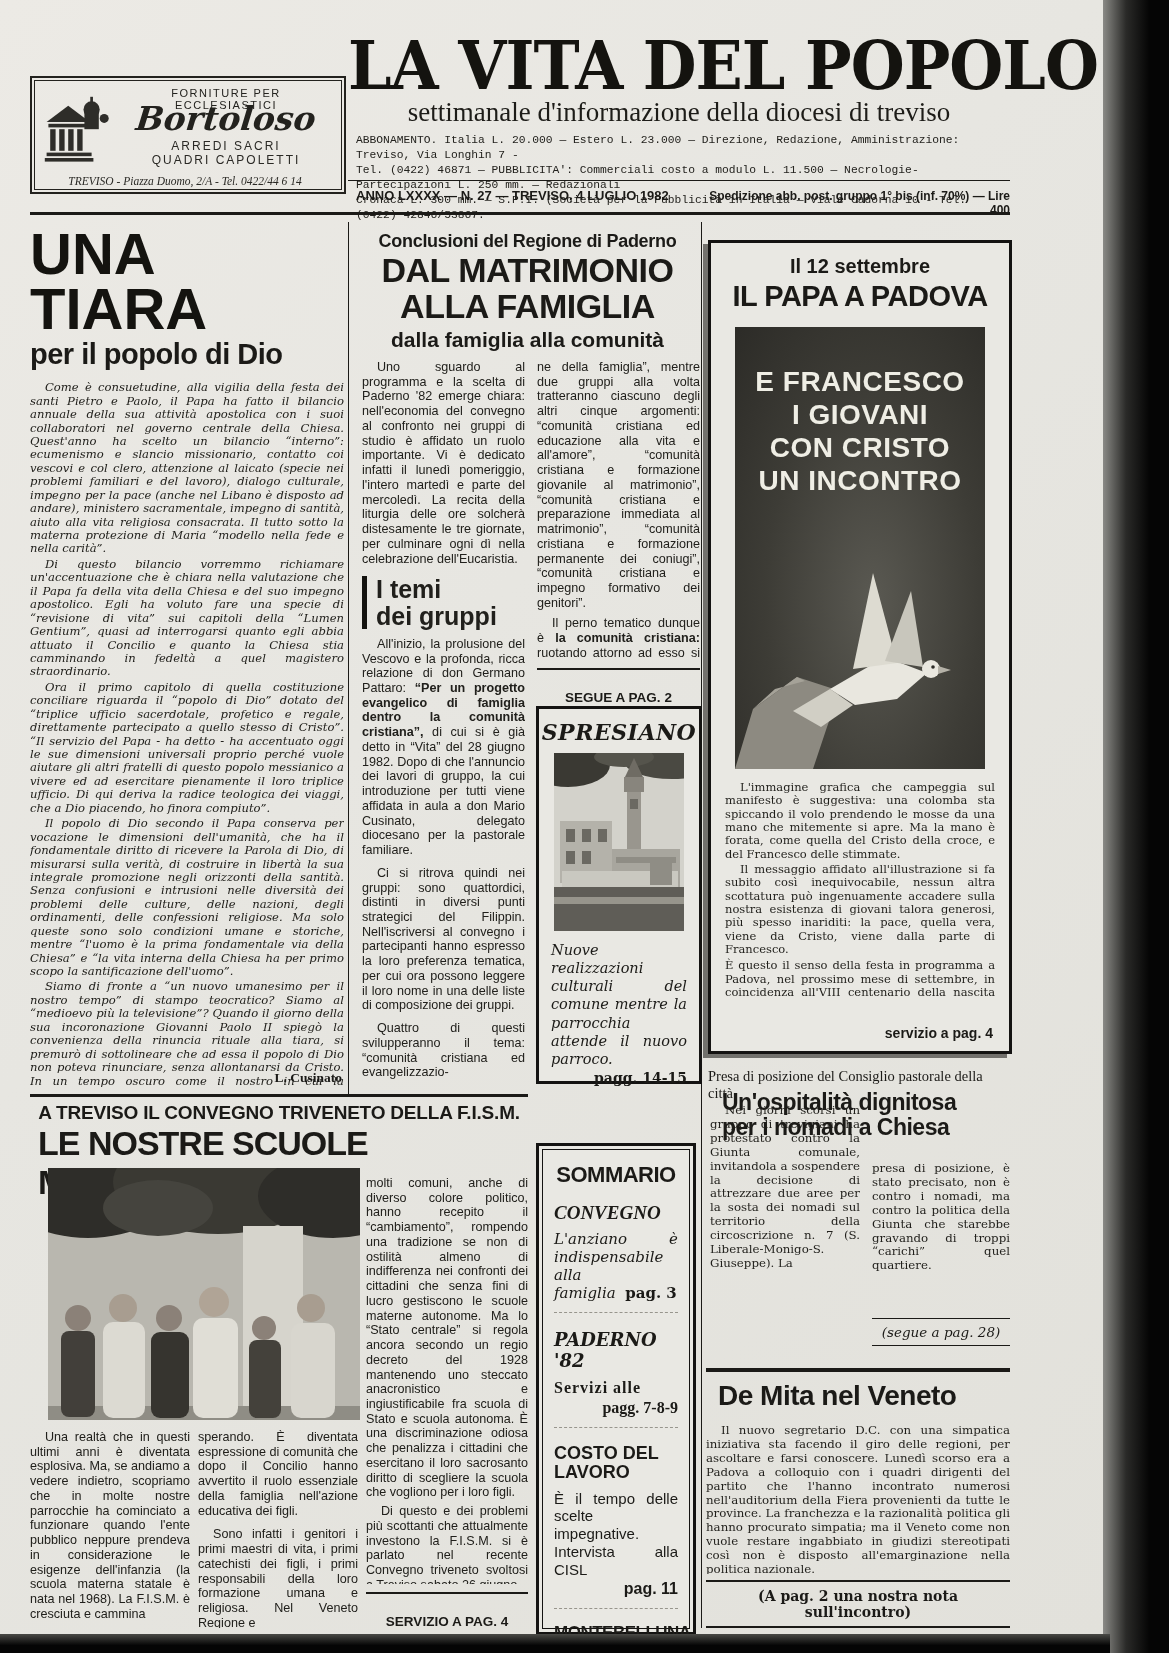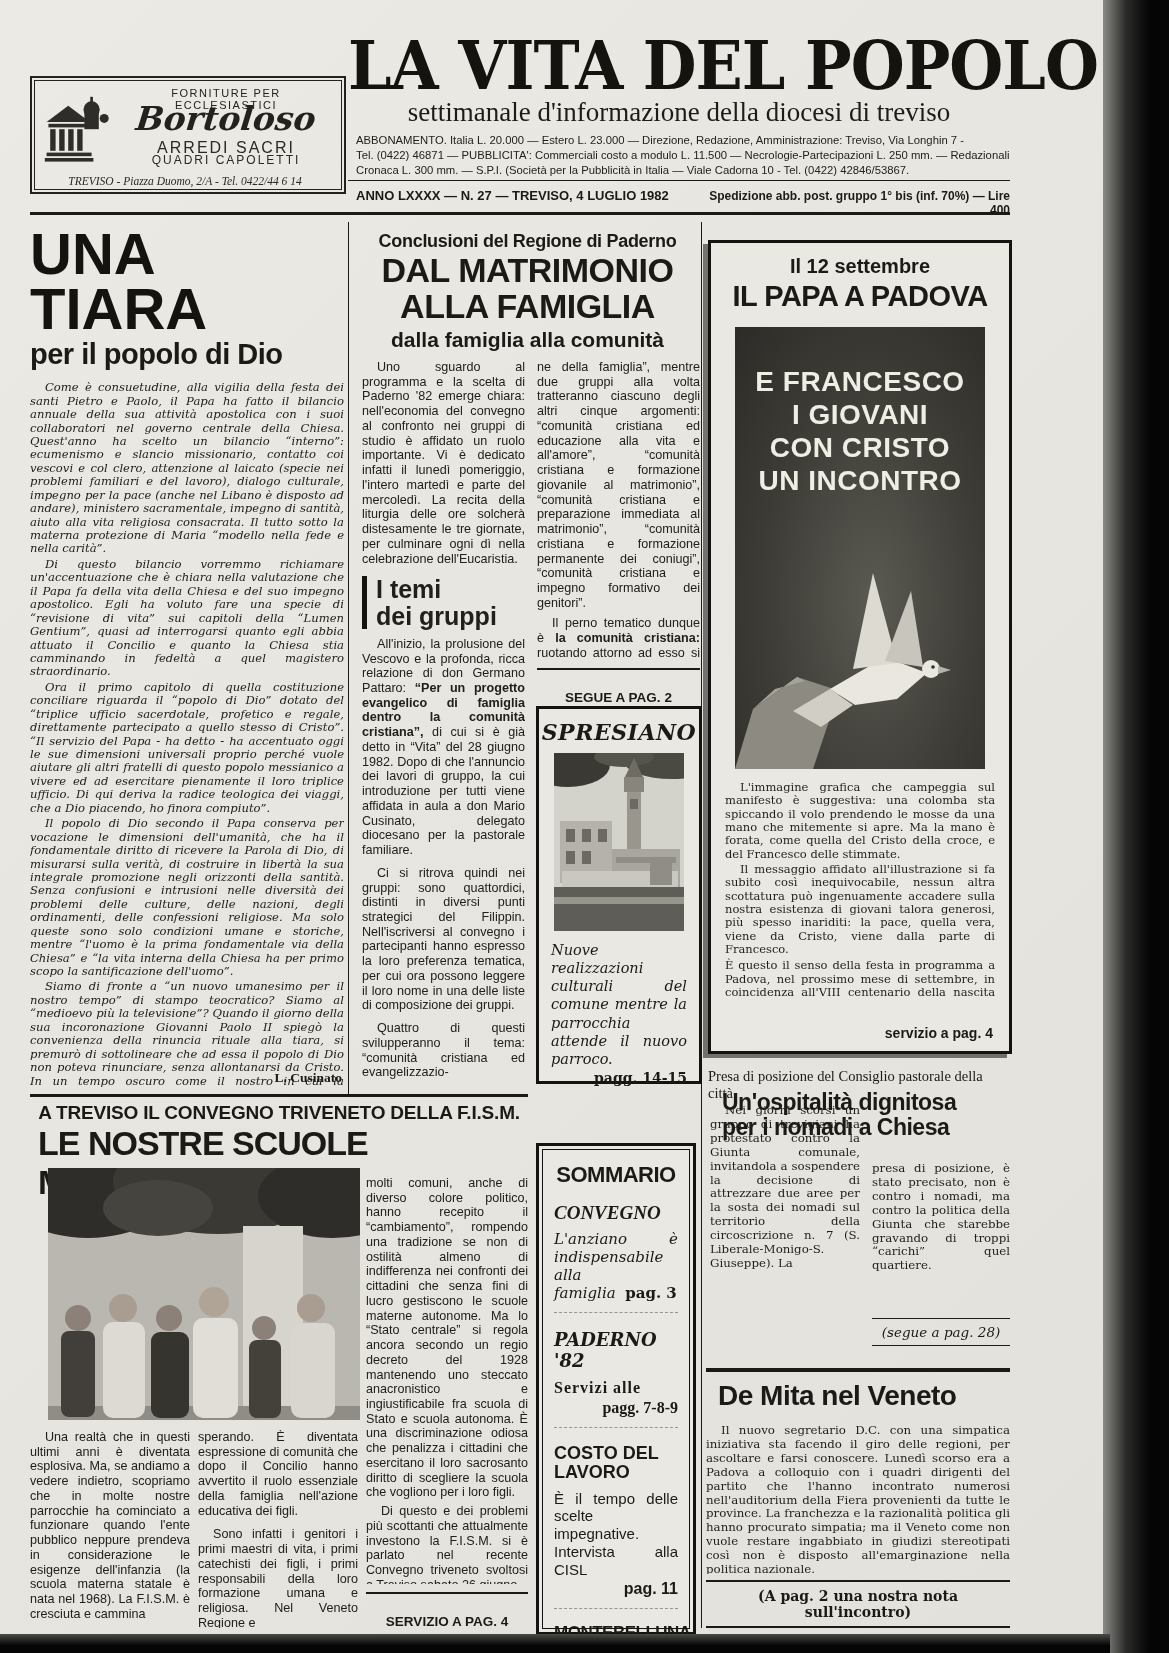--- a/index.html
+++ b/index.html
@@ -19,21 +19,21 @@
   .i{font-style:italic;}
   .ctr{text-align:center;}
   .just{text-align:justify;}
   .rule{background:#1b1a17;}
   p{margin:0;}
   .bodypara{text-indent:15px;margin:0 0 2px 0;}
   
   .mast-title{font-family:"DejaVu Serif",serif;font-weight:bold;font-size:62px;
       letter-spacing:-1px;transform:scaleY(1.08);transform-origin:top;color:#14130f;white-space:nowrap;}
   .mast-sub{font-family:"Liberation Serif",serif;font-size:27px;white-space:nowrap;color:#1d1c18;}
-  .mast-info{font-family:Liberation Sans, sans-serif;font-size:11.3px;line-height:1.32;color:#23221e;}
+  .mast-info{font-family:Liberation Mono, monospace;font-size:11.3px;line-height:1.32;color:#23221e;}
   
   .ad-outer{border:2px solid #23221e;padding:2px;}
   .ad-inner{border:1px solid #23221e;height:100%;box-sizing:border-box;position:relative;}
   
   .tiara-title{font-size:58px;font-weight:bold;letter-spacing:0px;line-height:.95;color:#14130f;}
   .tiara-sub{font-size:29px;font-weight:bold;letter-spacing:-.5px;margin-top:2px;}
   .tiara-body{font-family:"DejaVu Serif",serif;font-style:italic;font-size:11.6px;
       line-height:1.16;text-align:justify;color:#21201c;}
   
   .mat-body{font-size:12.6px;line-height:1.17;text-align:justify;color:#21201c;}
@@ -75,21 +75,21 @@
         <rect x="6" y="32" width="44" height="4" fill="#2e2d29"></rect>
         <rect x="8" y="38" width="6" height="24" fill="#2e2d29"></rect>
         <rect x="18" y="38" width="6" height="24" fill="#2e2d29"></rect>
         <rect x="28" y="38" width="6" height="24" fill="#2e2d29"></rect>
         <rect x="38" y="38" width="6" height="24" fill="#2e2d29"></rect>
         <rect x="4" y="64" width="50" height="4" fill="#2e2d29"></rect>
         <rect x="2" y="70" width="54" height="4" fill="#2e2d29"></rect>
       </svg>
       <div class="abs sans" style="left:84px;top:6px;width:214px;text-align:center;font-size:11px;letter-spacing:1.5px;color:#23221e;">FORNITURE PER ECCLESIASTICI</div>
       <div class="abs dserif b i" style="left:84px;top:18px;width:214px;text-align:center;font-size:33px;transform:skewX(-6deg);color:#23221e;">Bortoloso</div>
-      <div class="abs sans" style="left:84px;top:58px;width:214px;text-align:center;font-size:16px;letter-spacing:2px;color:#2a2925;">ARREDI SACRI</div>
+      <div class="abs sans" style="left:84px;top:58px;width:214px;text-align:center;font-size:12px;letter-spacing:2px;color:#2a2925;">ARREDI SACRI</div>
       <div class="abs sans" style="left:84px;top:72px;width:214px;text-align:center;font-size:12px;letter-spacing:2px;color:#2a2925;">QUADRI CAPOLETTI</div>
       <div class="abs serif i" style="left:2px;bottom:2px;width:296px;text-align:center;font-size:11.5px;color:#2a2925;">TREVISO - Piazza Duomo, 2/A - Tel. 0422/44 6 14</div>
     </div>
   </div>
 
   <div class="abs mast-title ctr" style="left:348px;top:26px;width:662px;">LA VITA DEL POPOLO</div>
   <div class="abs mast-sub ctr" style="left:348px;top:97px;width:662px;">settimanale d'informazione della diocesi di treviso</div>
   <div class="abs mast-info" style="left:356px;top:133px;width:654px;">
     <div>ABBONAMENTO. Italia L. 20.000 — Estero L. 23.000 — Direzione, Redazione, Amministrazione: Treviso, Via Longhin 7 -</div>
     <div>Tel. (0422) 46871 — PUBBLICITA': Commerciali costo a modulo L. 11.500 — Necrologie-Partecipazioni L. 250 mm. — Redazionali</div>

